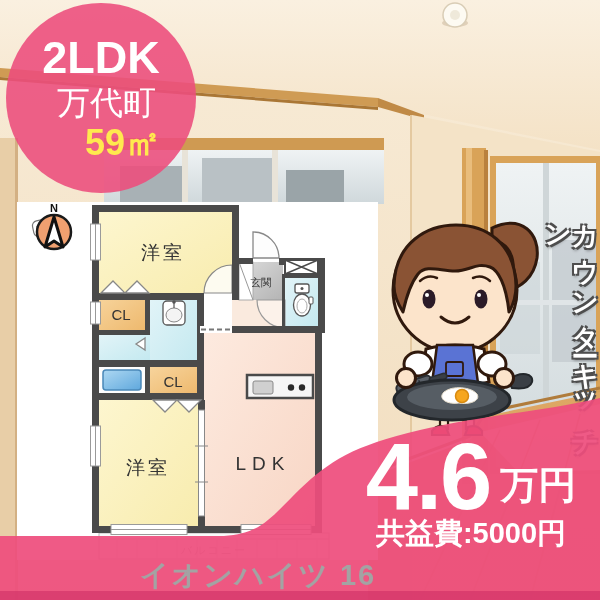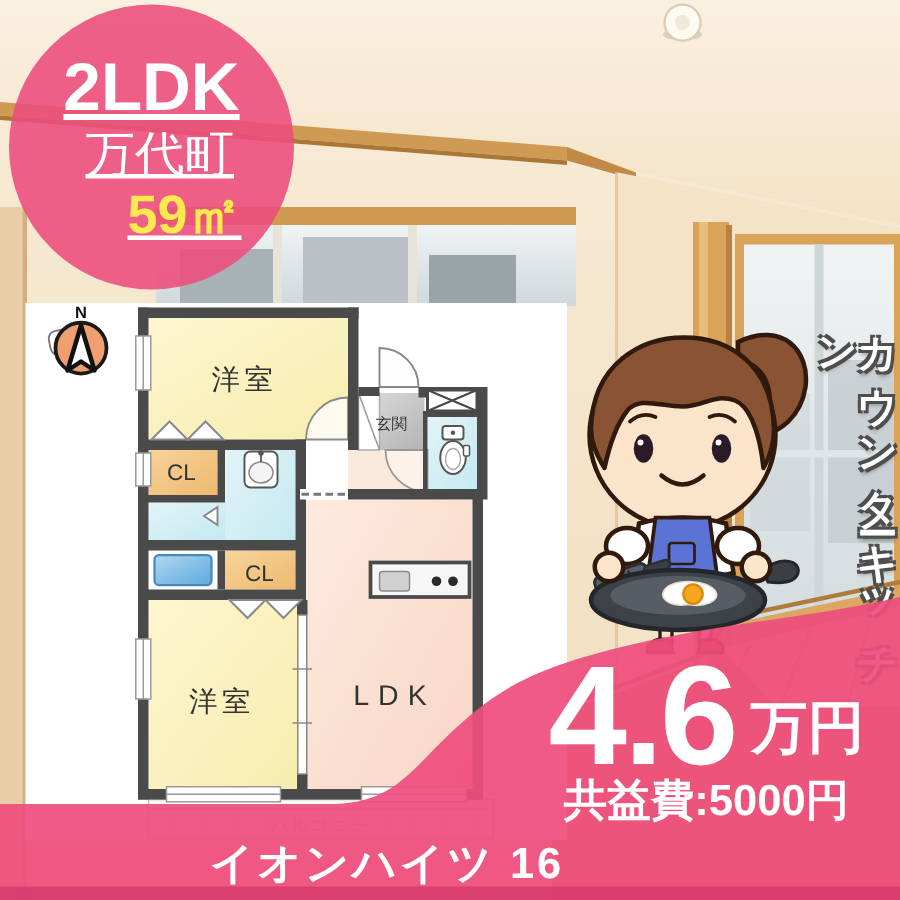--- a/index.html
+++ b/index.html
@@ -2,39 +2,39 @@
 <html><head>
 <meta charset="utf-8">
 <style>
   html,body{margin:0;padding:0;background:#222;}
   .stage{position:relative;width:600px;height:600px;overflow:hidden;
          font-family:"Liberation Sans","DejaVu Sans",sans-serif;}
   .abs{position:absolute;}
   
   .badge{left:6px;top:3px;width:190px;height:190px;border-radius:50%;
          background:rgba(236,77,125,.89);display:flex;flex-direction:column;
-         align-items:center;justify-content:center;text-align:right;color:#fff;text-decoration:underline;}
+         align-items:center;justify-content:center;text-align:right;color:#fff;}
   .badge .l1{font-size:45px;font-weight:bold;line-height:1.05;}
   .badge .l2{font-size:33px;line-height:1.2;margin-top:2px;margin-left:11px;}
   .badge .l3{font-size:36px;font-weight:bold;color:#ffe94e;line-height:1.1;margin-left:44px;}
   
   .plan{left:17px;top:202px;width:361px;height:358px;background:#fff;}
   
   .vtext{left:544px;top:206px;height:240px;writing-mode:vertical-rl;
          font-size:27px;font-weight:bold;color:#fff;letter-spacing:3px;line-height:1;
          text-shadow:-2px -2px 0 #4e4e4e,2px -2px 0 #4e4e4e,-2px 2px 0 #4e4e4e,
                       2px 2px 0 #4e4e4e,0 3px 3px rgba(0,0,0,.35);}
   
   .priceRow{left:340px;top:436px;width:262px;display:flex;align-items:flex-end;
             justify-content:center;color:#fff;}
   .priceRow .amount{font-size:94px;font-weight:bold;line-height:.88;letter-spacing:-2px;}
   .priceRow .unit{font-size:38px;font-weight:bold;padding:0 0 8px 10px;text-align:center;}
   .fee{left:340px;top:514px;width:262px;text-align:center;color:#fff;
        font-size:29px;font-weight:bold;}
-  .bname{left:88px;top:556px;width:340px;text-align:center;color:#ffffff;
+  .bname{left:88px;top:556px;width:340px;text-align:center;color:#a3a3a3;
          font-size:29px;font-weight:bold;letter-spacing:2px;}
   svg text{font-family:"Liberation Sans","DejaVu Sans",sans-serif;}
 </style>
 </head>
 <body>
 
 <div class="stage">
 
   <svg class="abs" width="600" height="600" viewBox="0 0 600 600" style="left:0;top:0">
     <defs>

